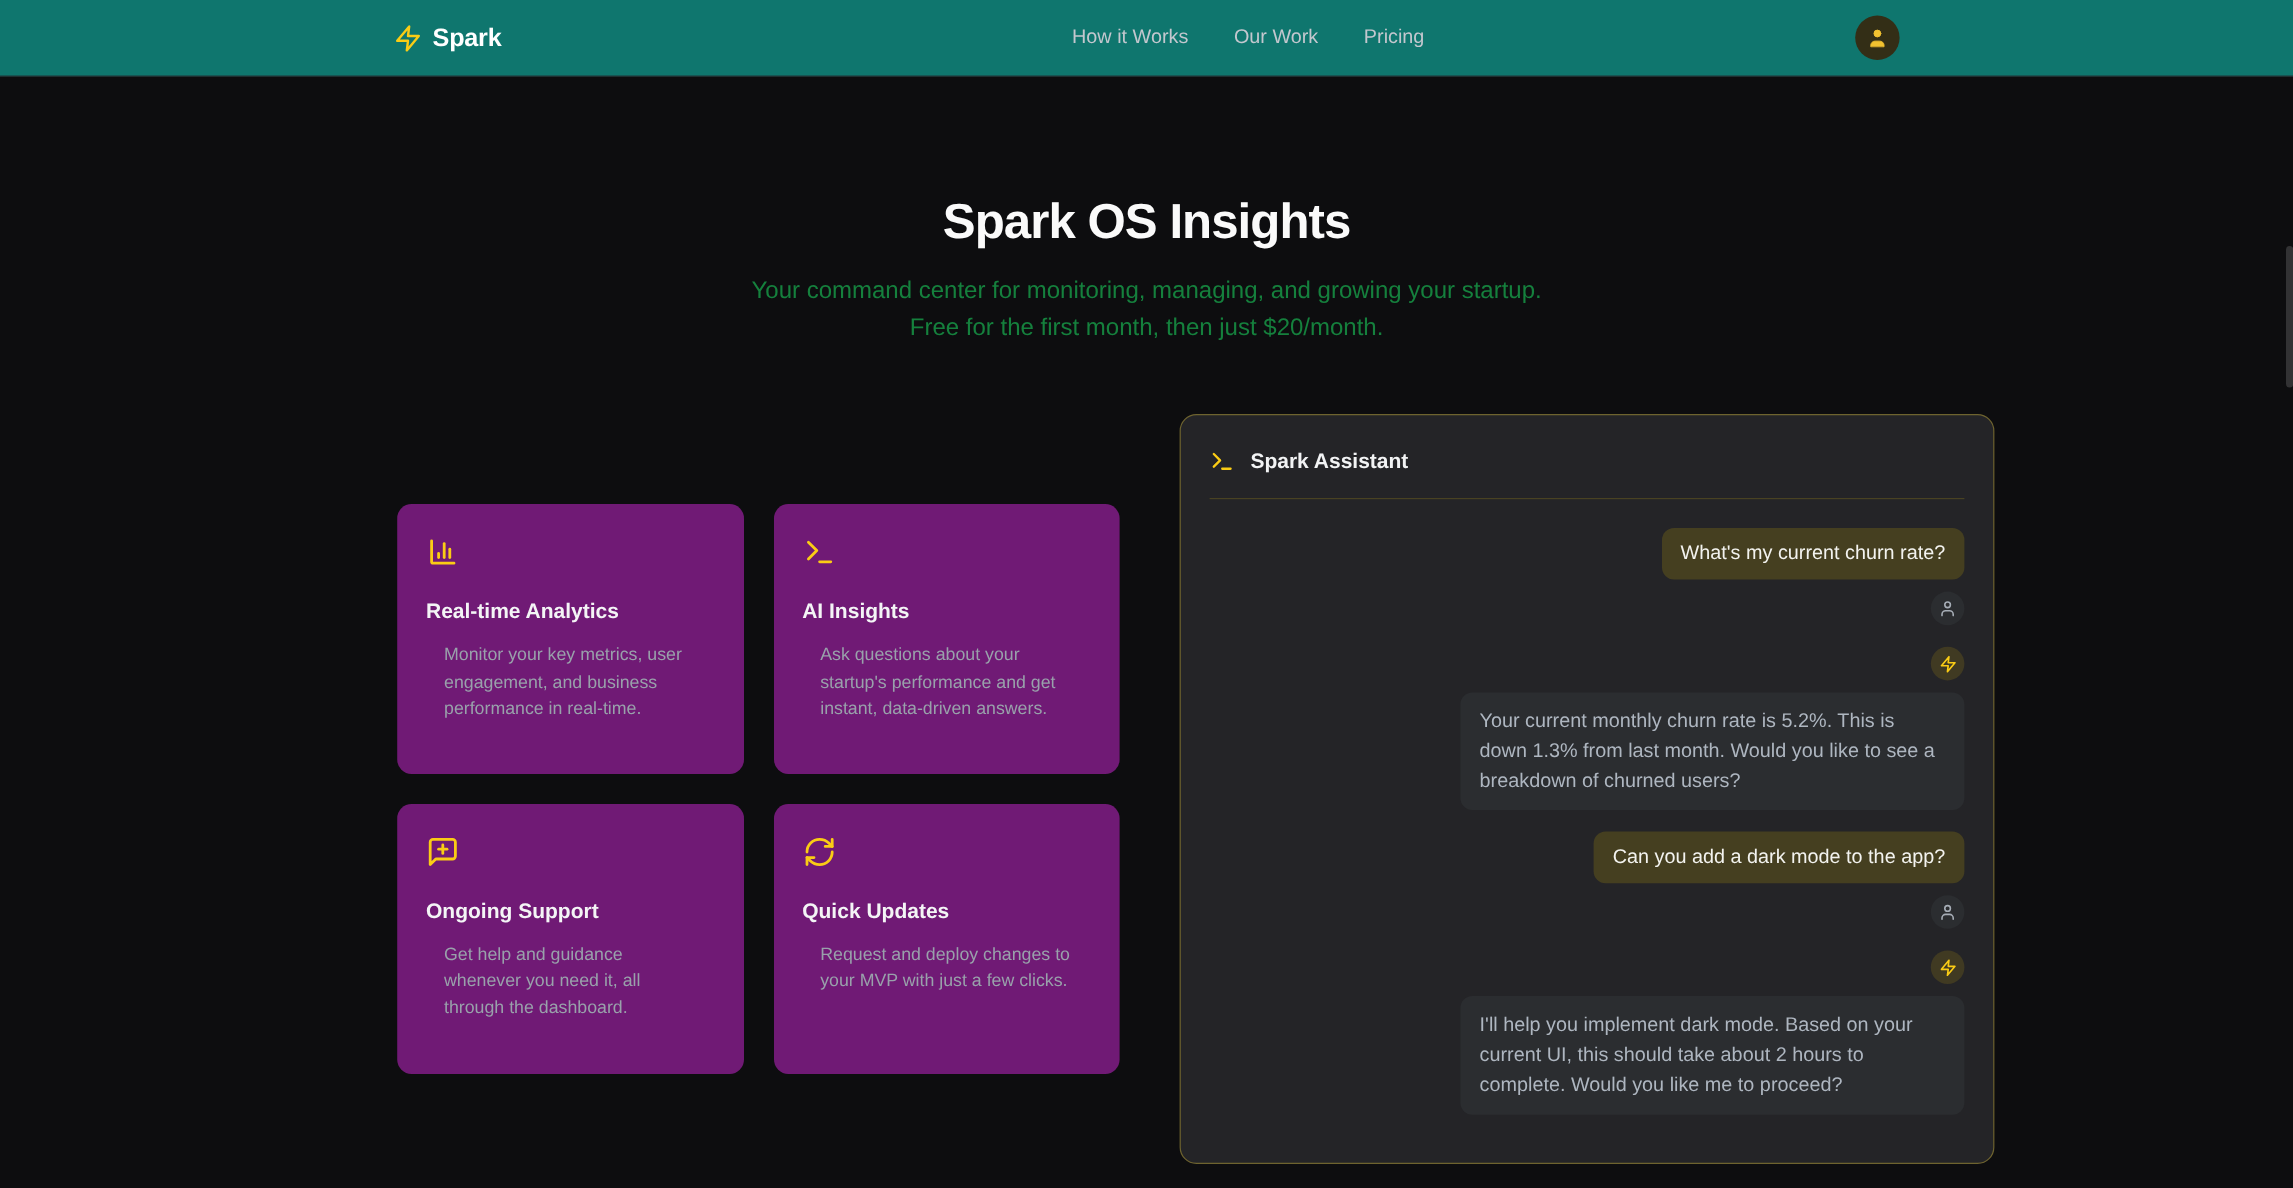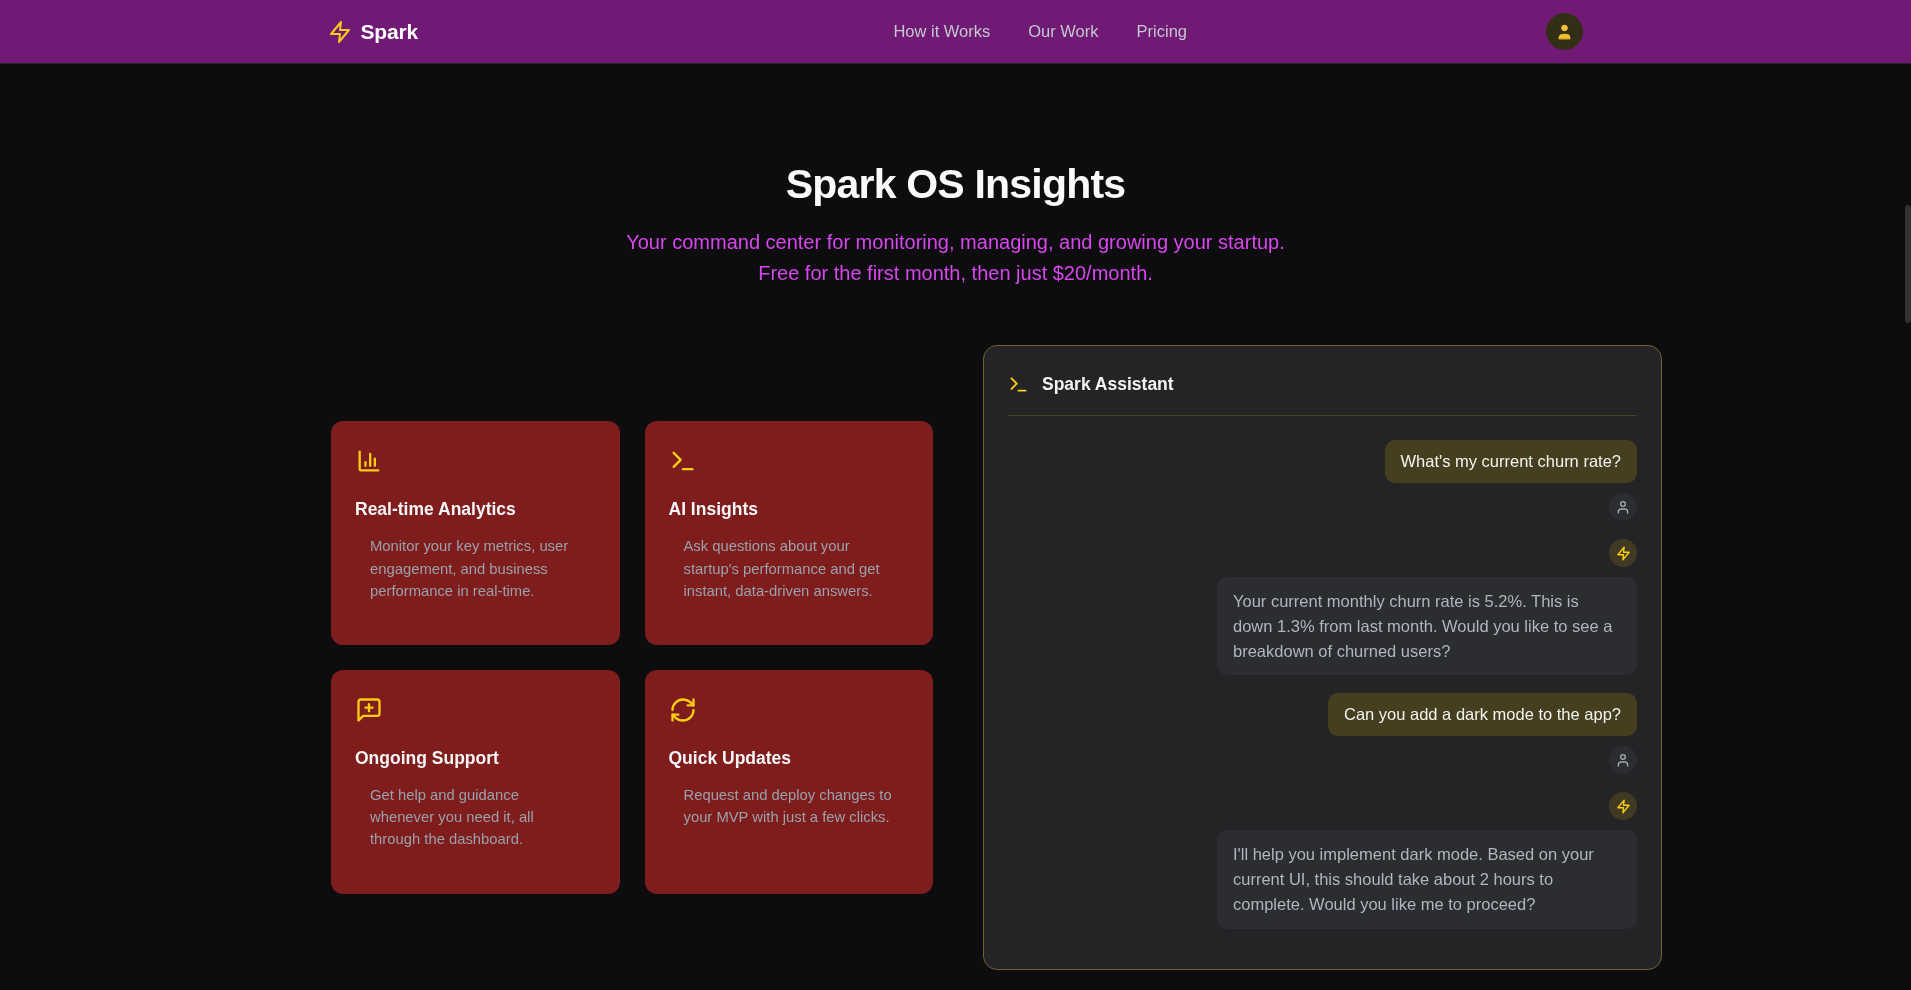--- a/index.html
+++ b/index.html
@@ -8,21 +8,21 @@
     width: 1911px; height: 990px;
     background: #0d0d0f;
     font-family: "Liberation Sans", sans-serif;
     overflow: hidden;
     position: relative;
   }
 
   
   .navbar {
     height: 64px;
-    background: #701a75;
+    background: #0f766e;
     border-bottom: 1px solid #232329;
     display: flex;
     align-items: center;
   }
   .nav-container {
     width: 1256px;
     margin: 0 auto;
     display: flex;
     align-items: center;
     justify-content: space-between;
@@ -47,41 +47,41 @@
   .hero { text-align: center; margin-top: 96px; }
   .hero h1 {
     margin: 0;
     font-size: 41px; line-height: 1.2; font-weight: 800;
     color: #fafafa; letter-spacing: -0.8px;
   }
   .hero .subtitle {
     margin: 18px auto 0;
     max-width: 690px;
     font-size: 20px; line-height: 1.55;
-    color: #d946ef;
+    color: #15803d;
   }
 
   
   .content {
     width: 1249px;
     margin: 56px auto 0;
     display: flex;
     gap: 50px;
     align-items: center;
   }
 
   
   .features-grid {
     width: 602px; flex: none;
     display: grid;
     grid-template-columns: 1fr 1fr;
     gap: 25px;
   }
   .card {
-    background: #7f1d1d;
+    background: #701a75;
     border-radius: 12px;
     padding: 26px 24px 28px;
   }
   .card .card-icon { display: block; }
   .card h3 {
     margin: 20px 0 10px;
     font-size: 17.5px; font-weight: bold; color: #f4f5f6;
   }
   .card p {
     margin: 15px;

